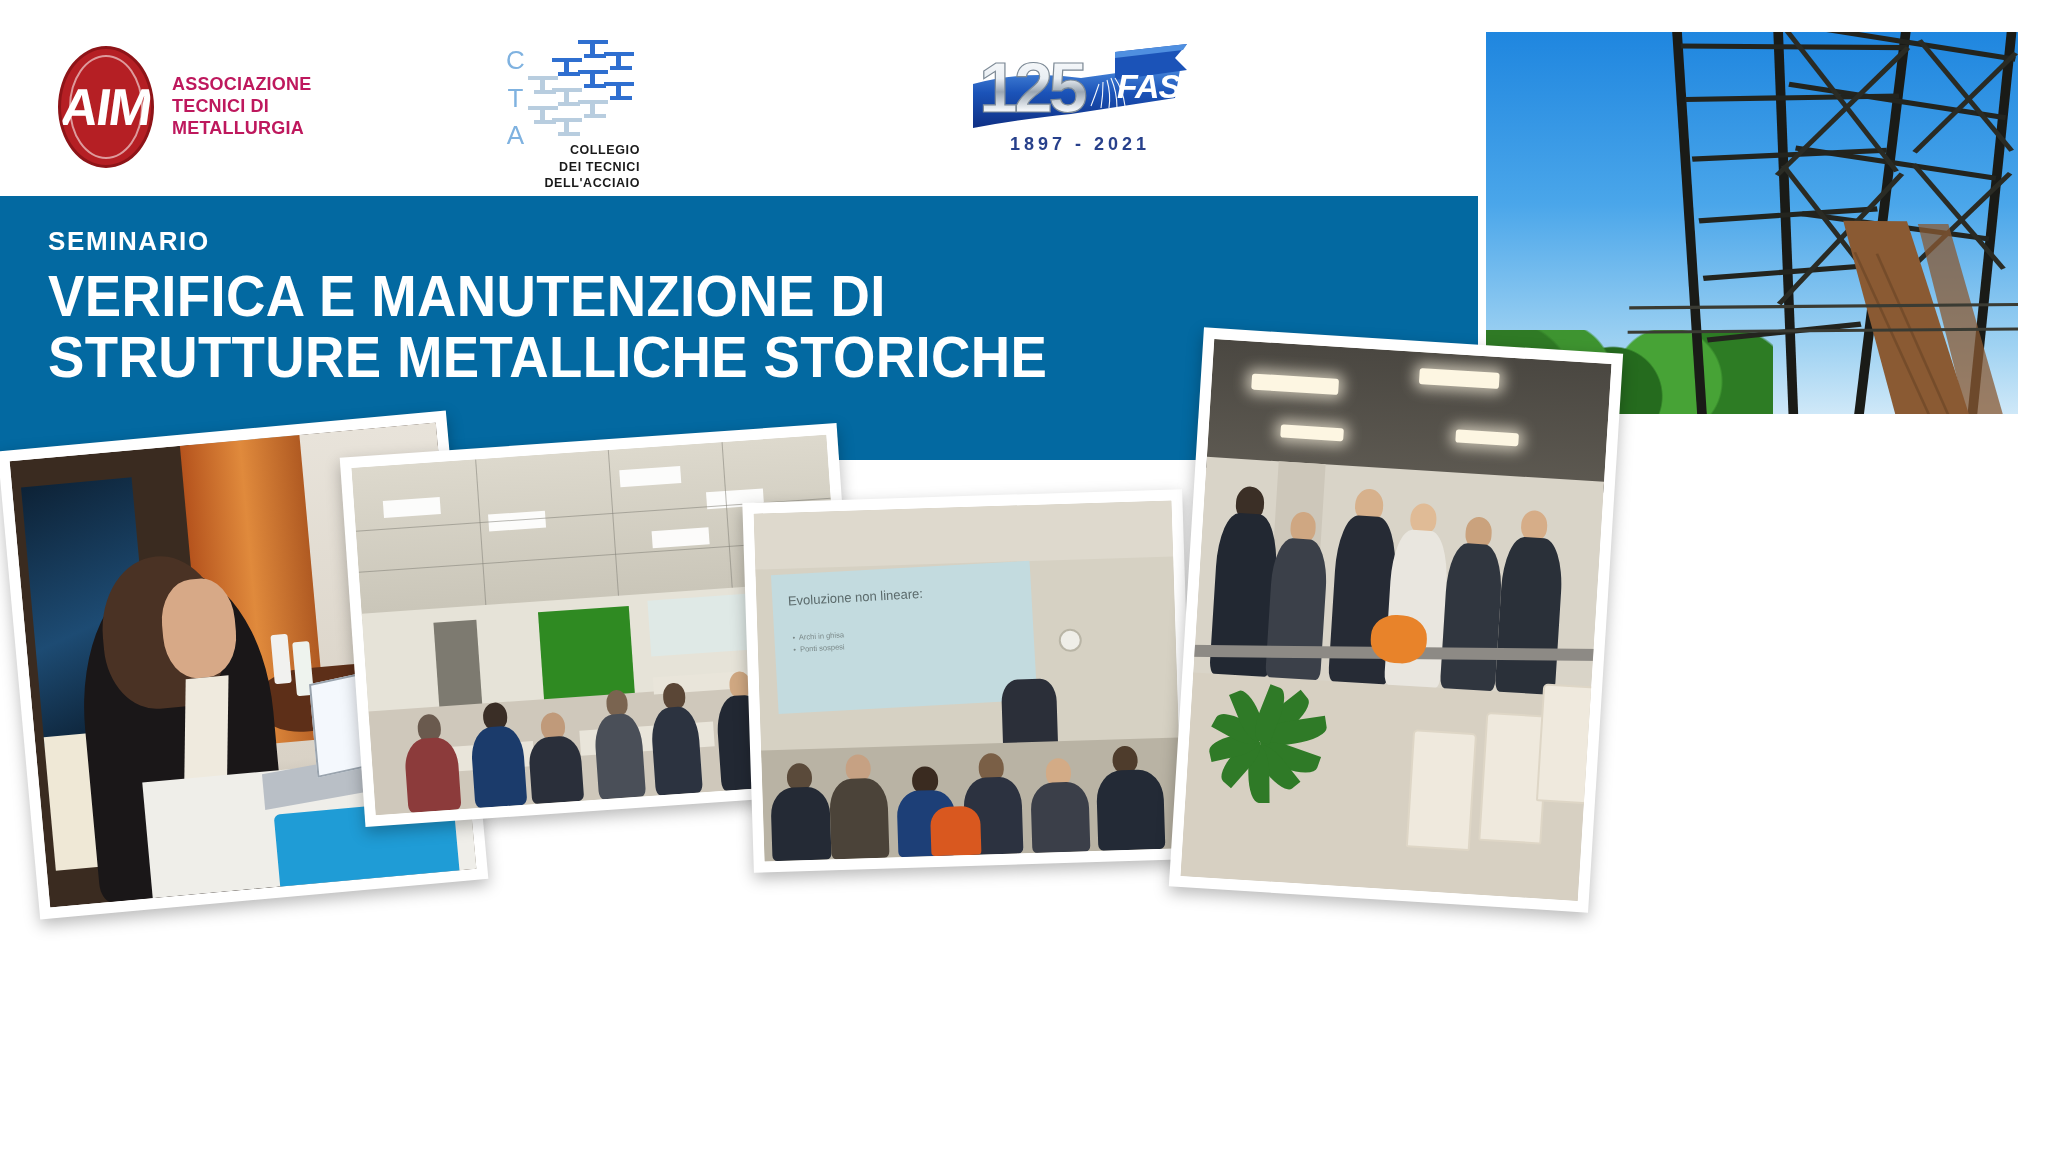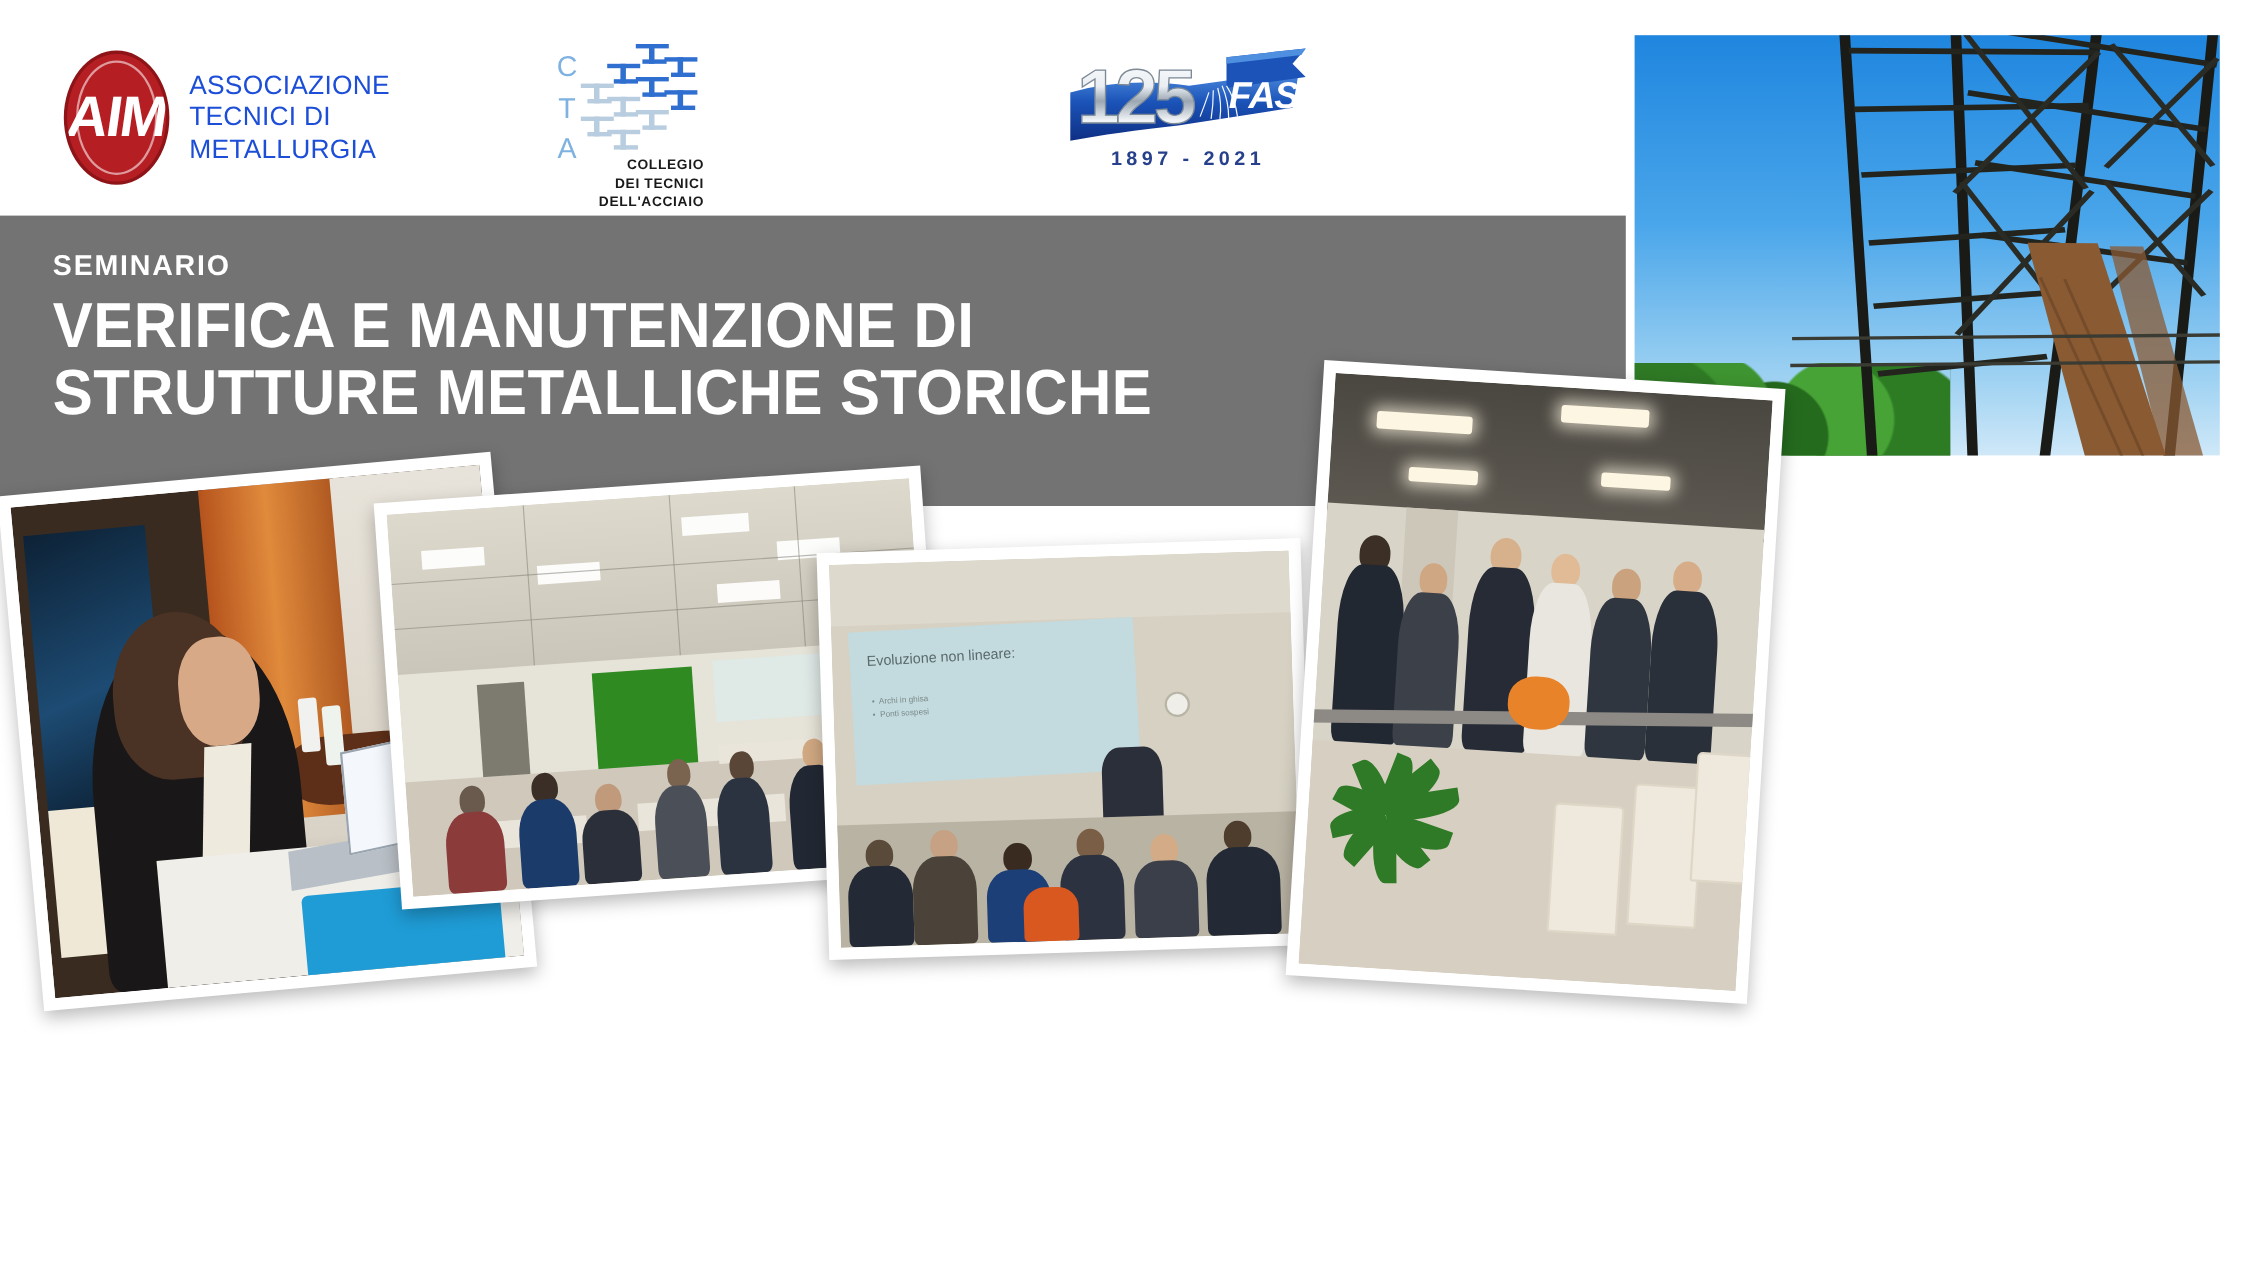--- a/index.html
+++ b/index.html
@@ -60,24 +60,24 @@
     text-align: center;
     color: #ffffff;
     font-family: "Liberation Sans", sans-serif;
     font-weight: 700;
     font-size: 52px;
     letter-spacing: -2px;
     line-height: 1;
   }
   .aim-text {
     font-family: "Liberation Sans", sans-serif;
-    font-weight: 400;
-    font-size: 24px;
+    font-weight: 700;
+    font-size: 18px;
     line-height: 1.22;
-    color: #1d4ed8;
+    color: #be185d;
     letter-spacing: 0.2px;
   }
 
   
   .cta-logo {
     position: absolute;
     left: 490px; top: 36px;
     width: 150px; height: 134px;
   }
   .cta-letters {
@@ -162,21 +162,21 @@
     font-size: 18px;
     color: #27408b;
     letter-spacing: 4px;
   }
 
   
   .banner {
     position: absolute;
     left: 0; top: 196px;
     width: 1490px; height: 264px;
-    background: #737373;
+    background: #0369a1;
   }
   .banner-inner {
     position: absolute;
     left: 48px; top: 30px;
     right: 40px;
   }
   .kicker {
     font-family: "Liberation Sans", sans-serif;
     font-weight: 700;
     font-size: 26px;

